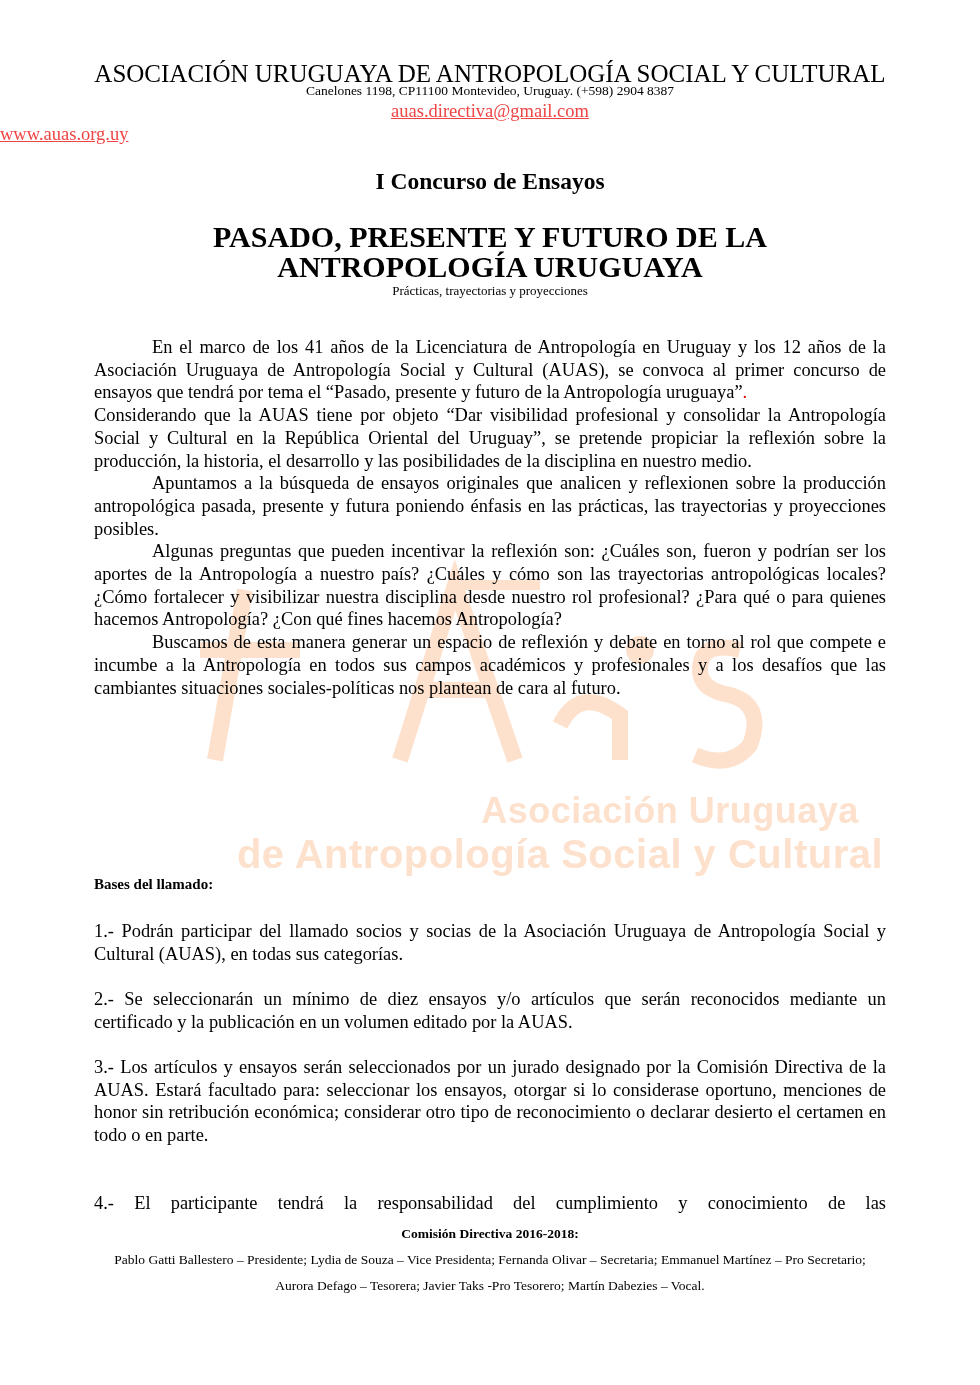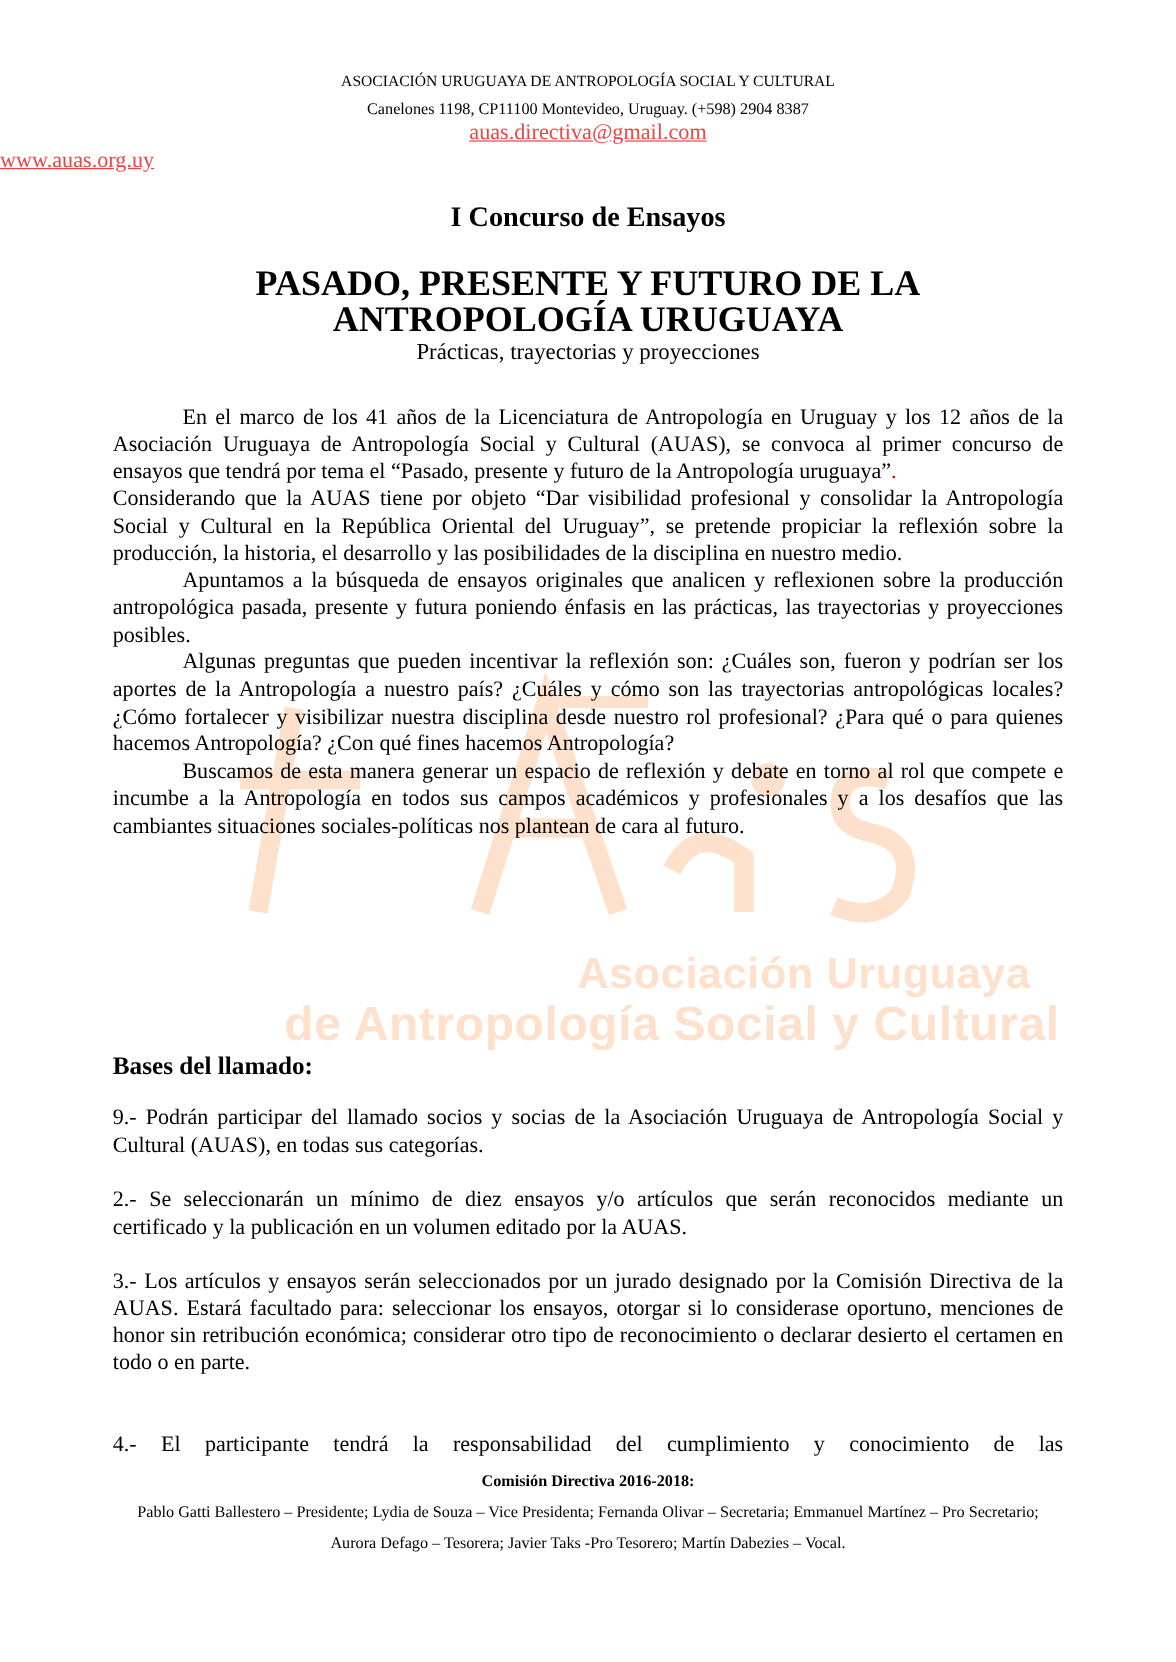--- a/index.html
+++ b/index.html
@@ -10,37 +10,37 @@
   
   .watermark { position: absolute; left: 0; top: 0; width: 980px; height: 1385px; pointer-events: none; z-index: 0; }
   .wm-text { position: absolute; left: 160px; width: 720px; text-align: center;
              font-family: "Liberation Sans", "DejaVu Sans", sans-serif; font-weight: bold;
              color: #fde1cc; letter-spacing: 0.5px; }
   .wm-line1 { top: 790px; font-size: 36px; padding-left: 150px; }
   .wm-line2 { top: 832px; font-size: 40px; padding-left: 40px; }
 
   .content { position: absolute; left: 0; top: 0; width: 980px; z-index: 1; }
 
-  .hdr-org { position: absolute; top: 60px; left: 0; width: 980px; text-align: center; font-size: 13px; }
+  .hdr-org { position: absolute; top: 60px; left: 0; width: 980px; text-align: center; font-size: 25px; }
   .hdr-addr { position: absolute; top: 83px; left: 0; width: 980px; text-align: center; font-size: 13.5px; }
   .hdr-email { position: absolute; top: 101px; left: 0; width: 980px; text-align: center; font-size: 18.5px; }
   .hdr-web { position: absolute; top: 124px; left: 0; width: 980px; text-align: left; font-size: 18.5px; }
   .link { color: #ef4444; text-decoration: underline; }
 
   .h-contest { position: absolute; top: 168px; left: 0; width: 980px; text-align: center; font-size: 23.5px; font-weight: bold; }
   .h-title { position: absolute; top: 222px; left: 120px; width: 740px; text-align: center; font-size: 30px; font-weight: bold; line-height: 30px; }
-  .h-sub { position: absolute; top: 283px; left: 0; width: 980px; text-align: center; font-size: 19px; }
+  .h-sub { position: absolute; top: 283px; left: 0; width: 980px; text-align: center; font-size: 13px; }
 
   .body { position: absolute; left: 94px; width: 792px; font-size: 18.4px; line-height: 22.7px; text-align: justify; }
   .body p { margin: 0; }
   .indent { text-indent: 58px; }
   .red-dot { color: #d80000; }
 
   .b-intro { top: 336px; }
-  .b-bases-title { position: absolute; left: 94px; top: 876px; font-size: 21px; font-weight: bold; }
+  .b-bases-title { position: absolute; left: 94px; top: 876px; font-size: 15px; font-weight: bold; }
   .b-item { position: absolute; left: 94px; width: 792px; font-size: 18.4px; line-height: 22.7px; text-align: justify; }
   .b-item1 { top: 920px; }
   .b-item2 { top: 988px; }
   .b-item3 { top: 1056px; }
   .b-item4 { top: 1192px; text-align-last: justify; }
 
   .footer-title { position: absolute; top: 1226px; left: 0; width: 980px; text-align: center; font-size: 13.5px; font-weight: bold; }
   .footer-body { position: absolute; top: 1247px; left: 100px; width: 780px; text-align: center; font-size: 13.5px; line-height: 26px; }
 </style>
 </head>
@@ -88,21 +88,21 @@
 
     <div class="body b-intro">
       <p class="indent"><span>En el marco de los 41 años de la Licenciatura de Antropología en Uruguay y los 12 años de la Asociación Uruguaya de Antropología Social y Cultural (AUAS), se convoca al primer concurso de ensayos que tendrá por tema el “Pasado, presente y futuro de la Antropología uruguaya”</span><span class="red-dot">.</span></p>
       <p>Considerando que la AUAS tiene por objeto “Dar visibilidad profesional y consolidar la Antropología Social y Cultural en la República Oriental del Uruguay”, se pretende propiciar la reflexión sobre la producción, la historia, el desarrollo y las posibilidades de la disciplina en nuestro medio.</p>
       <p class="indent">Apuntamos a la búsqueda de ensayos originales que analicen y reflexionen sobre la producción antropológica pasada, presente y futura poniendo énfasis en las prácticas, las trayectorias y proyecciones posibles.</p>
       <p class="indent">Algunas preguntas que pueden incentivar la reflexión son: ¿Cuáles son, fueron  y  podrían ser los aportes de la Antropología a nuestro país? ¿Cuáles y cómo son las trayectorias antropológicas locales? ¿Cómo fortalecer y visibilizar nuestra disciplina desde nuestro rol profesional? ¿Para qué o para quienes hacemos Antropología? ¿Con qué fines hacemos Antropología?</p>
       <p class="indent">Buscamos de esta manera generar un espacio de reflexión y debate en torno al rol que compete e incumbe a la Antropología en todos sus campos académicos y profesionales y a los desafíos que las cambiantes situaciones sociales-políticas nos plantean de cara al futuro.</p>
     </div>
 
     <div class="b-bases-title">Bases del llamado:</div>
-    <div class="b-item b-item1">9.- Podrán participar del llamado socios y socias de la Asociación Uruguaya de Antropología Social y Cultural (AUAS), en todas sus categorías.</div>
+    <div class="b-item b-item1">1.- Podrán participar del llamado socios y socias de la Asociación Uruguaya de Antropología Social y Cultural (AUAS), en todas sus categorías.</div>
     <div class="b-item b-item2">2.- Se seleccionarán un mínimo de diez ensayos y/o artículos que serán reconocidos mediante un certificado y la publicación en un volumen editado por la AUAS.</div>
     <div class="b-item b-item3">3.- Los artículos y ensayos serán seleccionados por un jurado designado por la Comisión Directiva de la AUAS. Estará  facultado  para: seleccionar los ensayos,  otorgar  si  lo  considerase oportuno, menciones de honor sin retribución económica; considerar otro tipo de reconocimiento o declarar desierto el certamen en todo o en parte.</div>
     <div class="b-item b-item4">4.- El participante tendrá la responsabilidad del cumplimiento y conocimiento de las</div>
 
     <div class="footer-title">Comisión Directiva 2016-2018:</div>
     <div class="footer-body">Pablo Gatti Ballestero – Presidente; Lydia de Souza – Vice Presidenta; Fernanda Olivar – Secretaria; Emmanuel Martínez – Pro Secretario; Aurora Defago – Tesorera; Javier Taks -Pro Tesorero; Martín Dabezies – Vocal.</div>
   </div>
 </div>
 
 </body></html>

